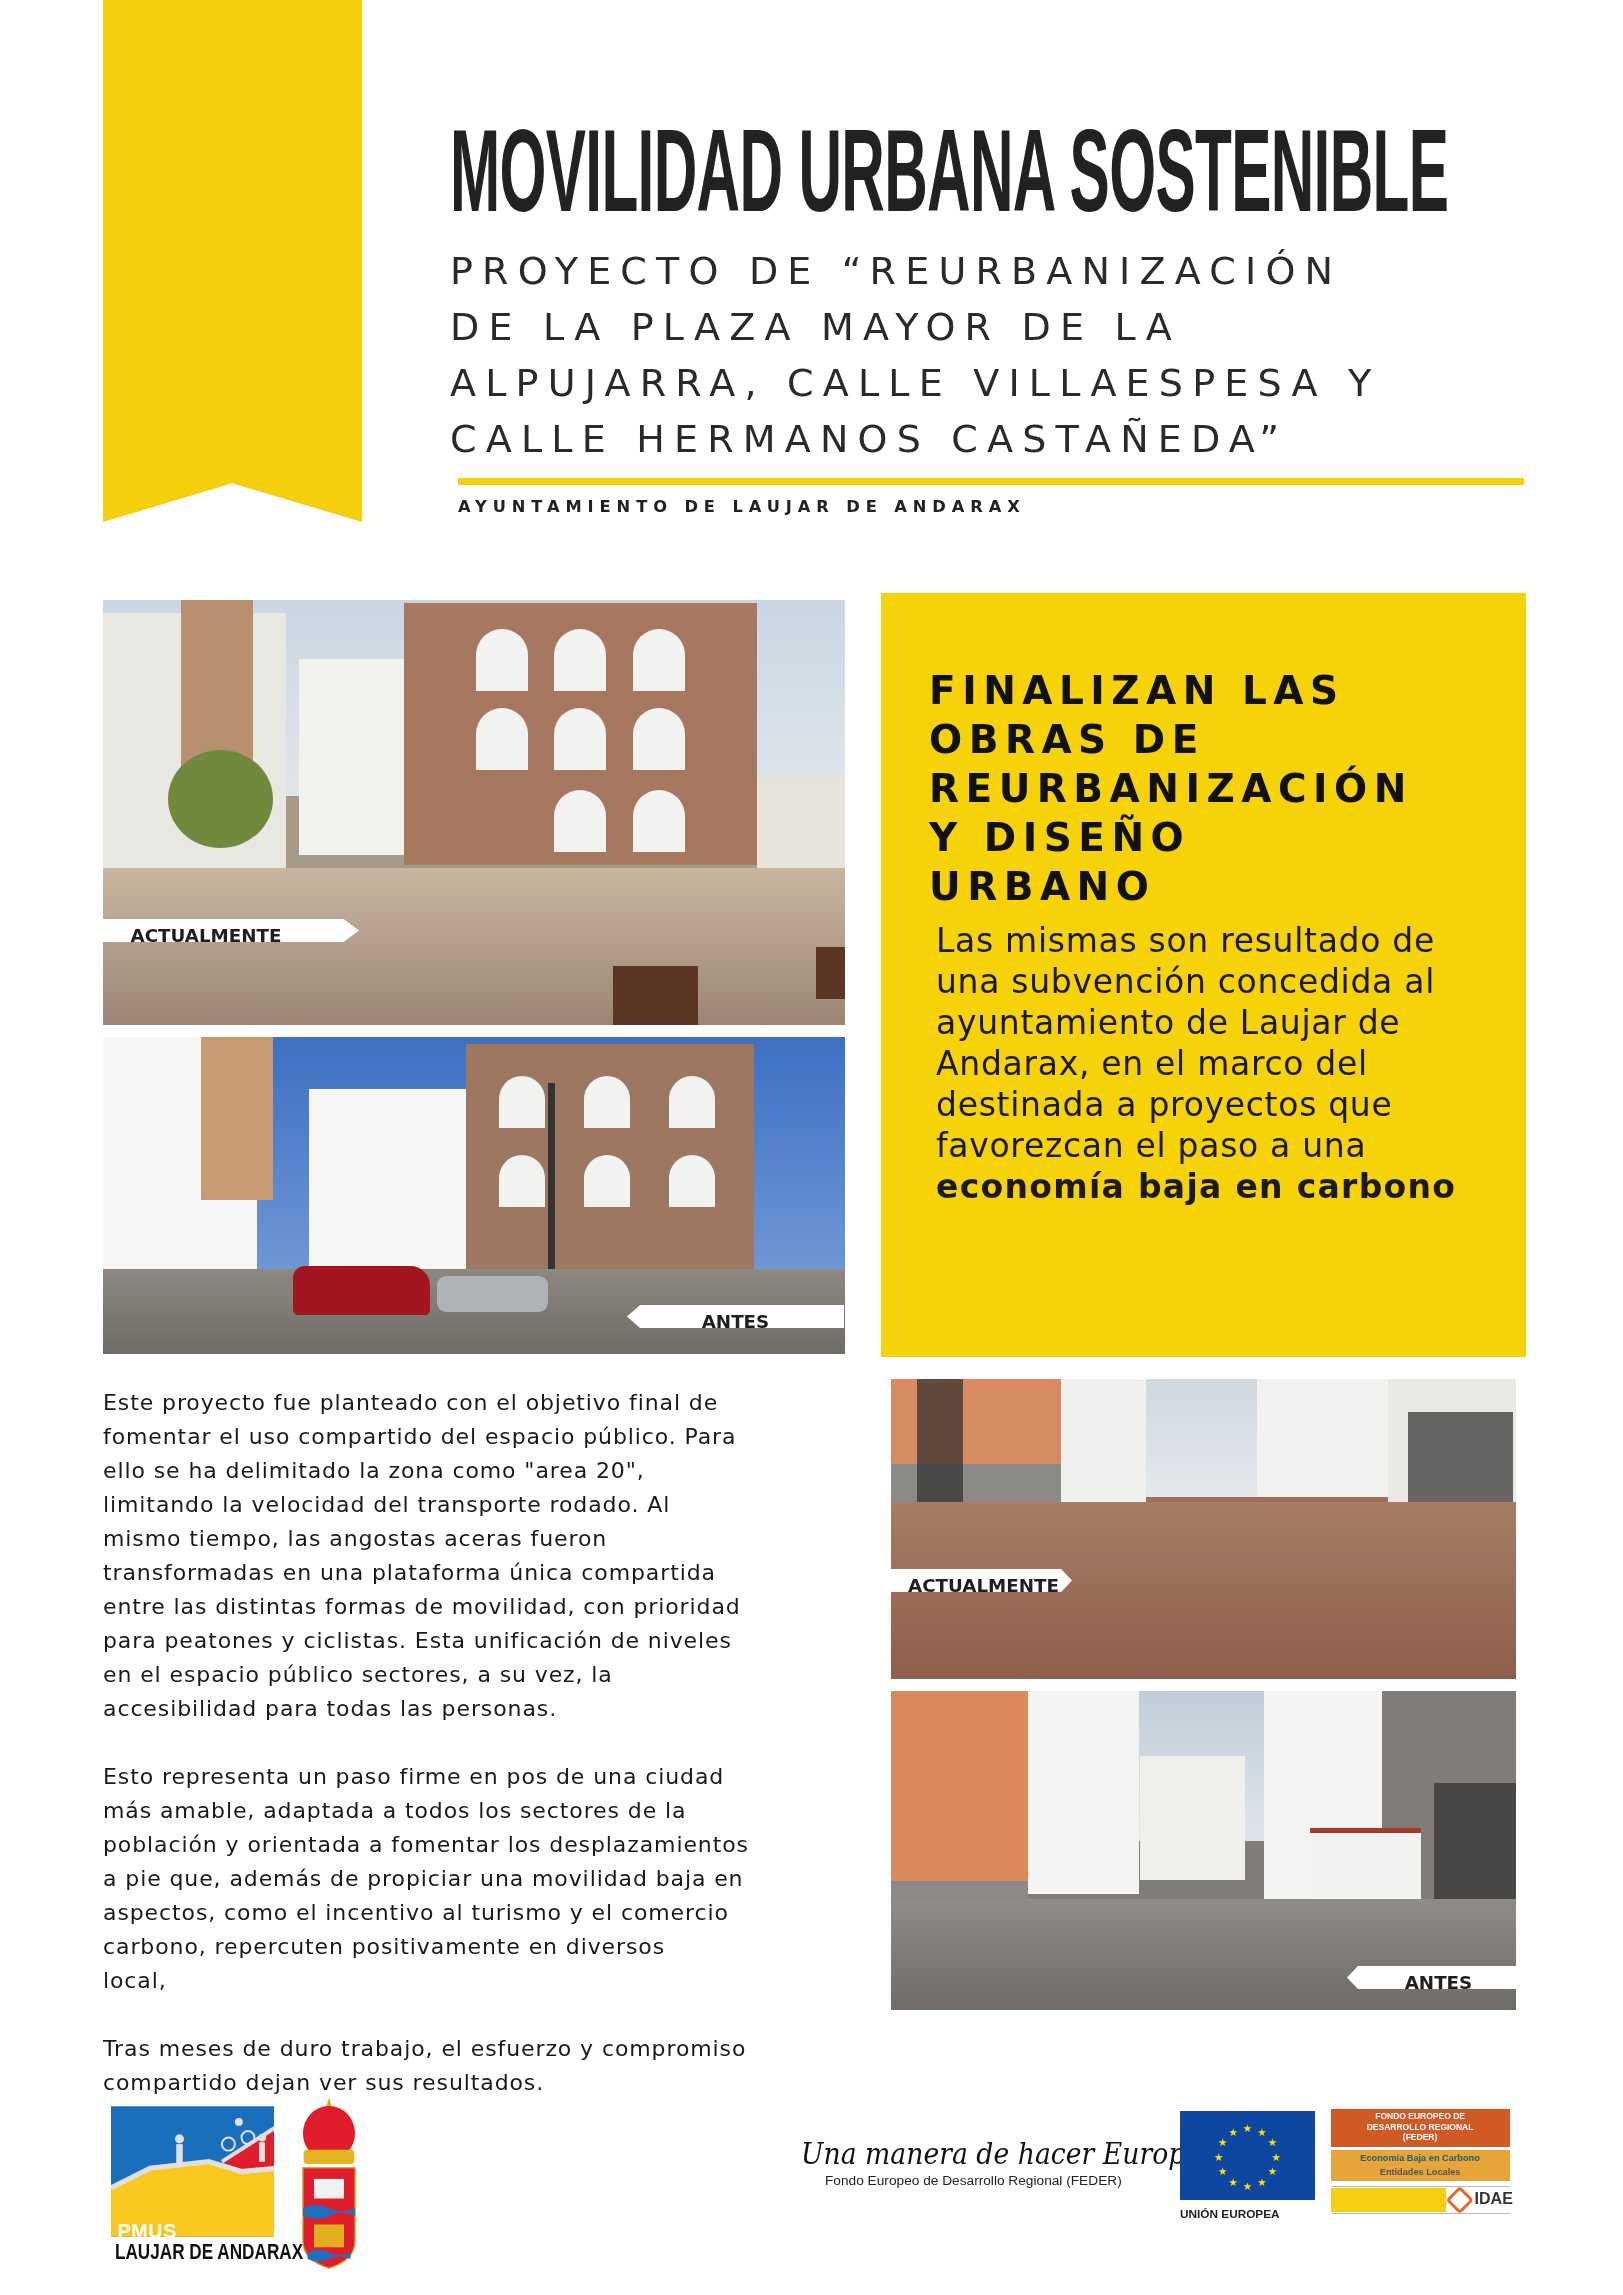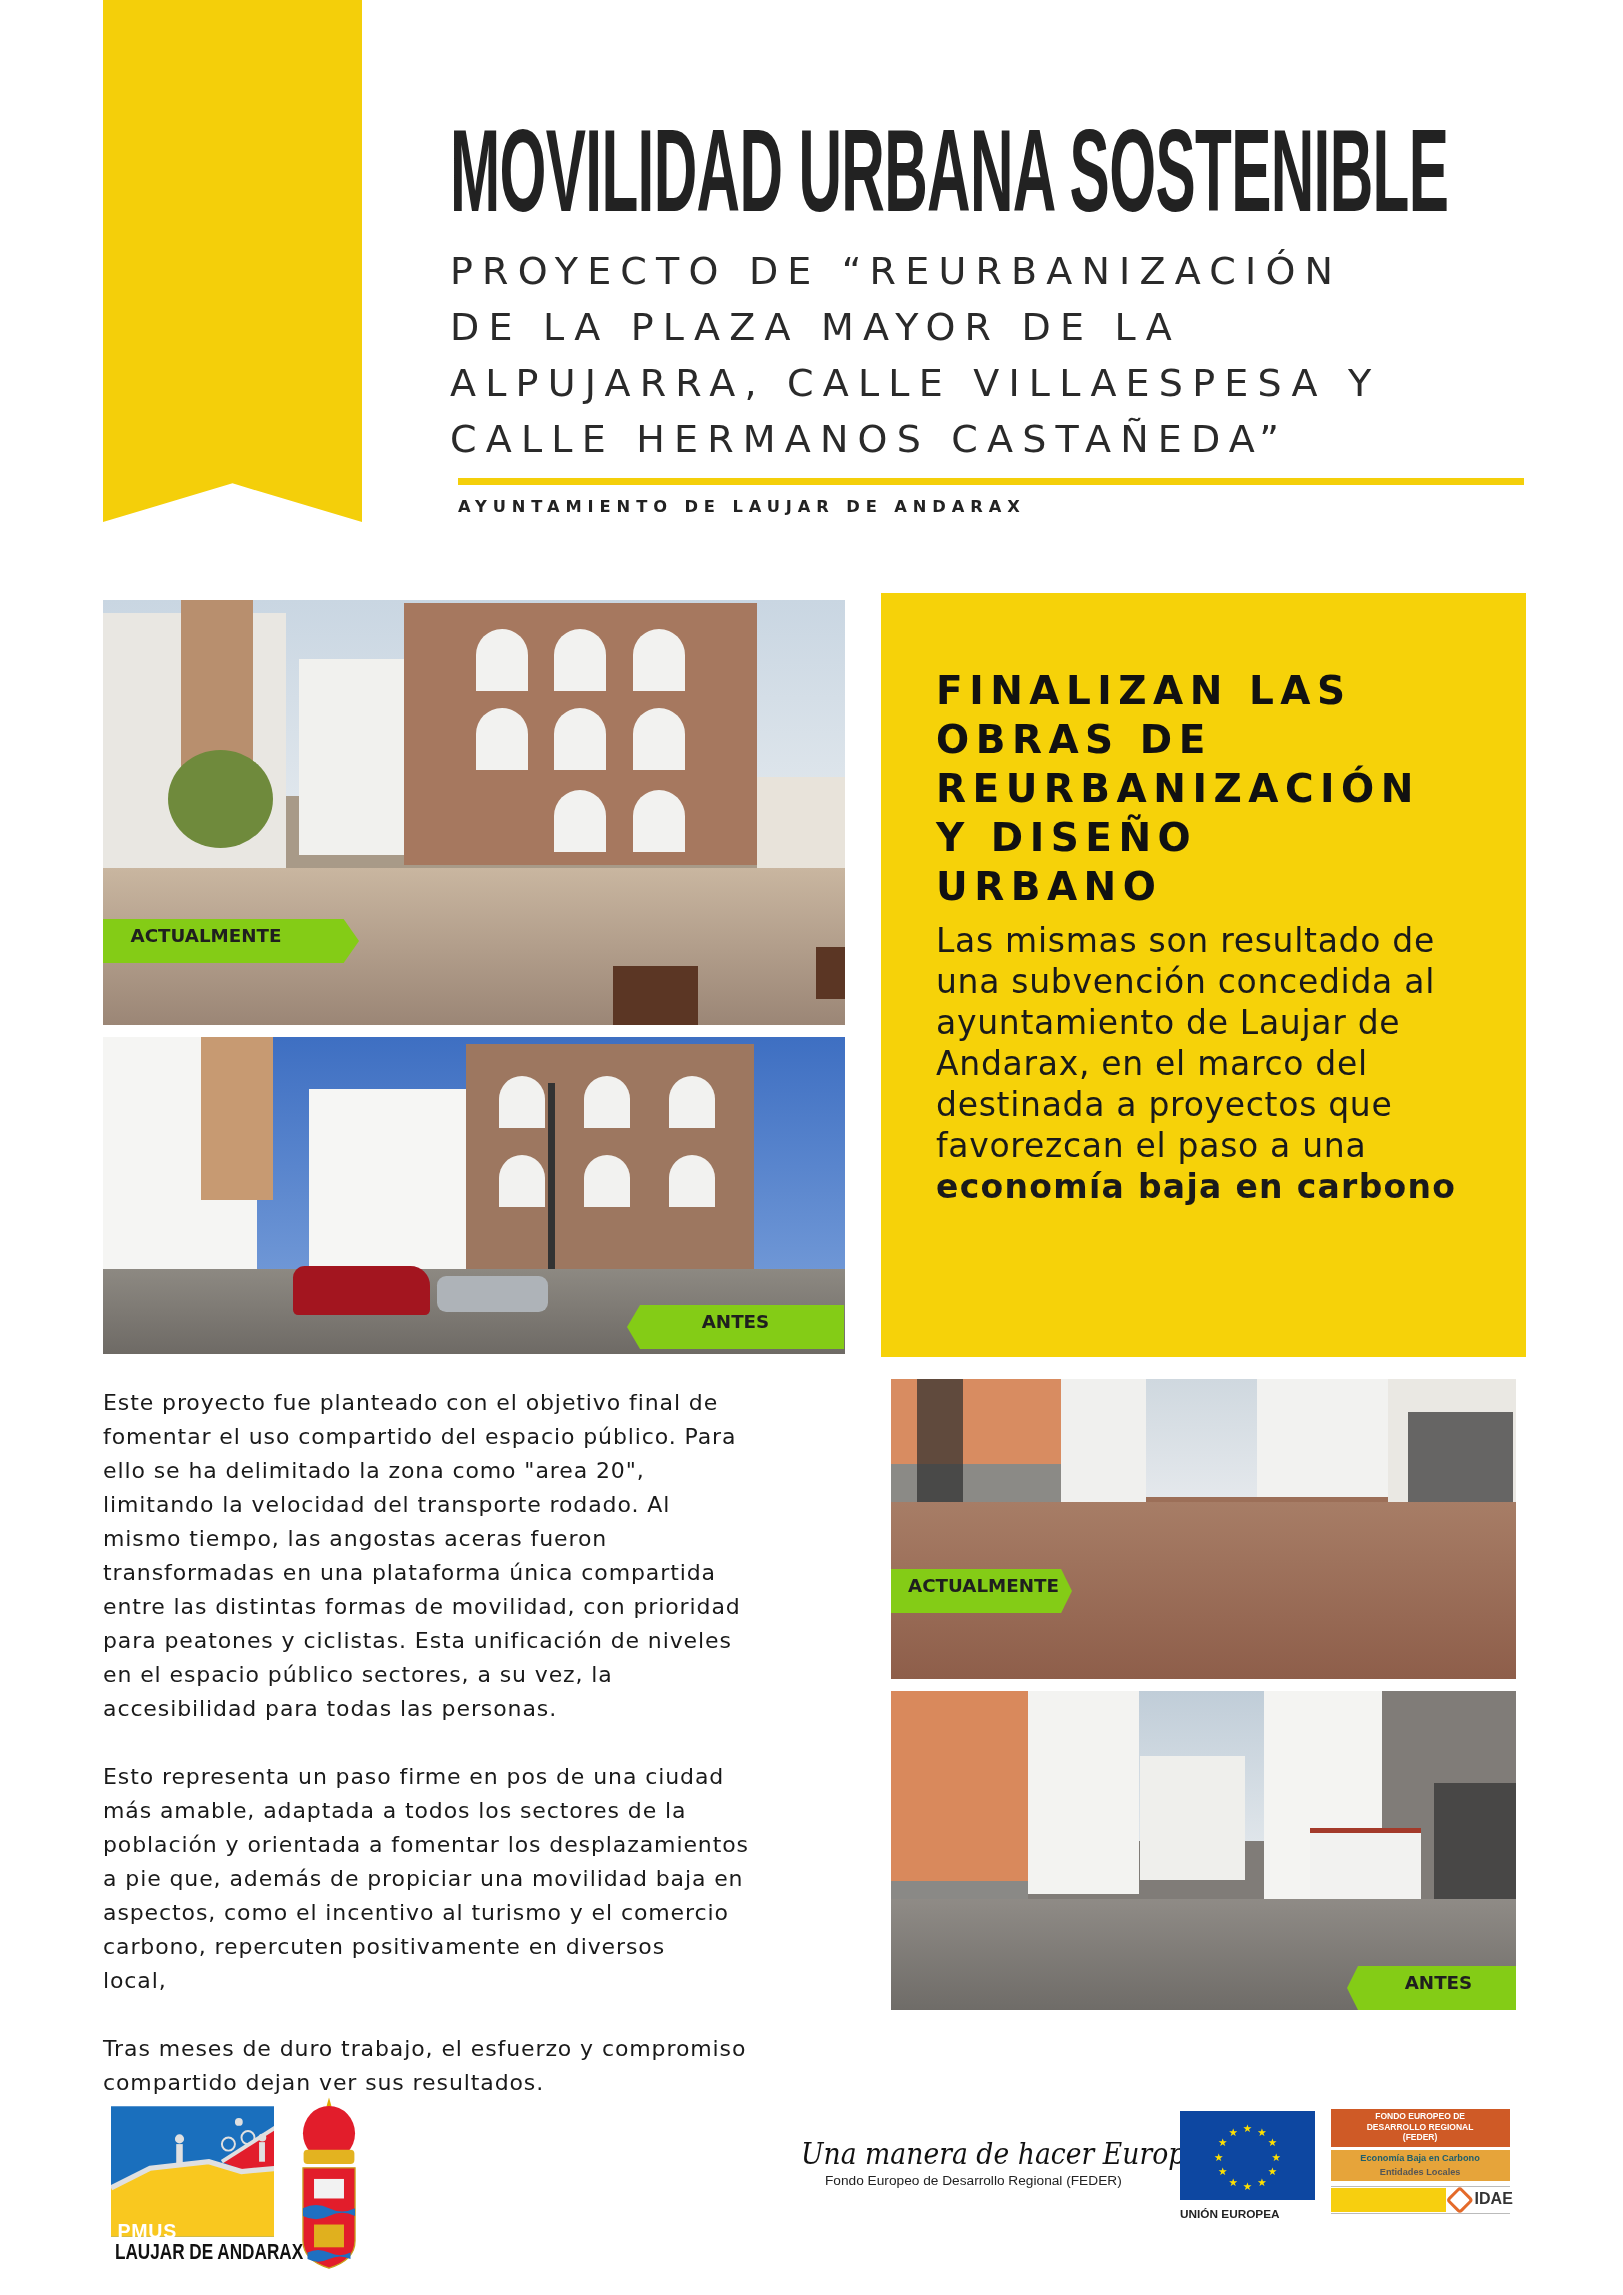--- a/index.html
+++ b/index.html
@@ -19,28 +19,28 @@
   .rule { position: absolute; left: 458px; top: 478px; width: 1066px; height: 6.5px; background: #f4cf0a; }
   .org { position: absolute; left: 458px; top: 497px; font-family: "DejaVu Sans", sans-serif; font-weight: 700;
     font-size: 16.3px; letter-spacing: 5.9px; color: #222; white-space: nowrap; }
 
   
   .photo { position: absolute; overflow: hidden; }
   .photo .sky { position: absolute; left: 0; top: 0; right: 0; }
   .photo .ground { position: absolute; left: 0; right: 0; bottom: 0; }
   .bld { position: absolute; }
   .arch { position: absolute; background: #f2f2f0; border-radius: 26px 26px 0 0; }
-  .tag { position: absolute; height: 44px; background: #84cc16; color: #1f1f1f;
+  .tag { position: absolute; height: 23px; background: #ffffff; color: #1f1f1f;
     font-family: "DejaVu Sans", sans-serif; font-weight: 700; font-size: 18.3px; line-height: 33px; }
   .tag.right { clip-path: polygon(0 0, 94% 0, 100% 50%, 94% 100%, 0 100%); }
   .tag.left { clip-path: polygon(6% 0, 100% 0, 100% 100%, 6% 100%, 0 50%); }
 
   
   .ybox { position: absolute; left: 881px; top: 593px; width: 645px; height: 764px; background: #f6d209; }
-  .ybox .head { position: absolute; left: 55px; top: 73px; font-family: "DejaVu Sans", sans-serif; font-weight: 700;
+  .ybox .head { position: absolute; left: 48px; top: 73px; font-family: "DejaVu Sans", sans-serif; font-weight: 700;
     font-size: 39px; line-height: 49px; letter-spacing: 6.5px; color: #111; }
   .ybox .head div { white-space: nowrap; }
   .ybox .body { position: absolute; left: 55px; top: 327px; width: 576px; font-family: "DejaVu Sans", sans-serif;
     font-size: 33px; line-height: 41px; letter-spacing: 0.7px; color: #1a1a1a; }
   .ybox .body div { white-space: nowrap; }
   .ybox .body b { font-weight: 700; letter-spacing: 1.3px; }
 
   
   .article { position: absolute; left: 103px; top: 1386px; width: 759px; font-family: "DejaVu Sans", sans-serif;
     font-size: 22px; line-height: 34px; letter-spacing: 0.9px; color: #1a1a1a; }

